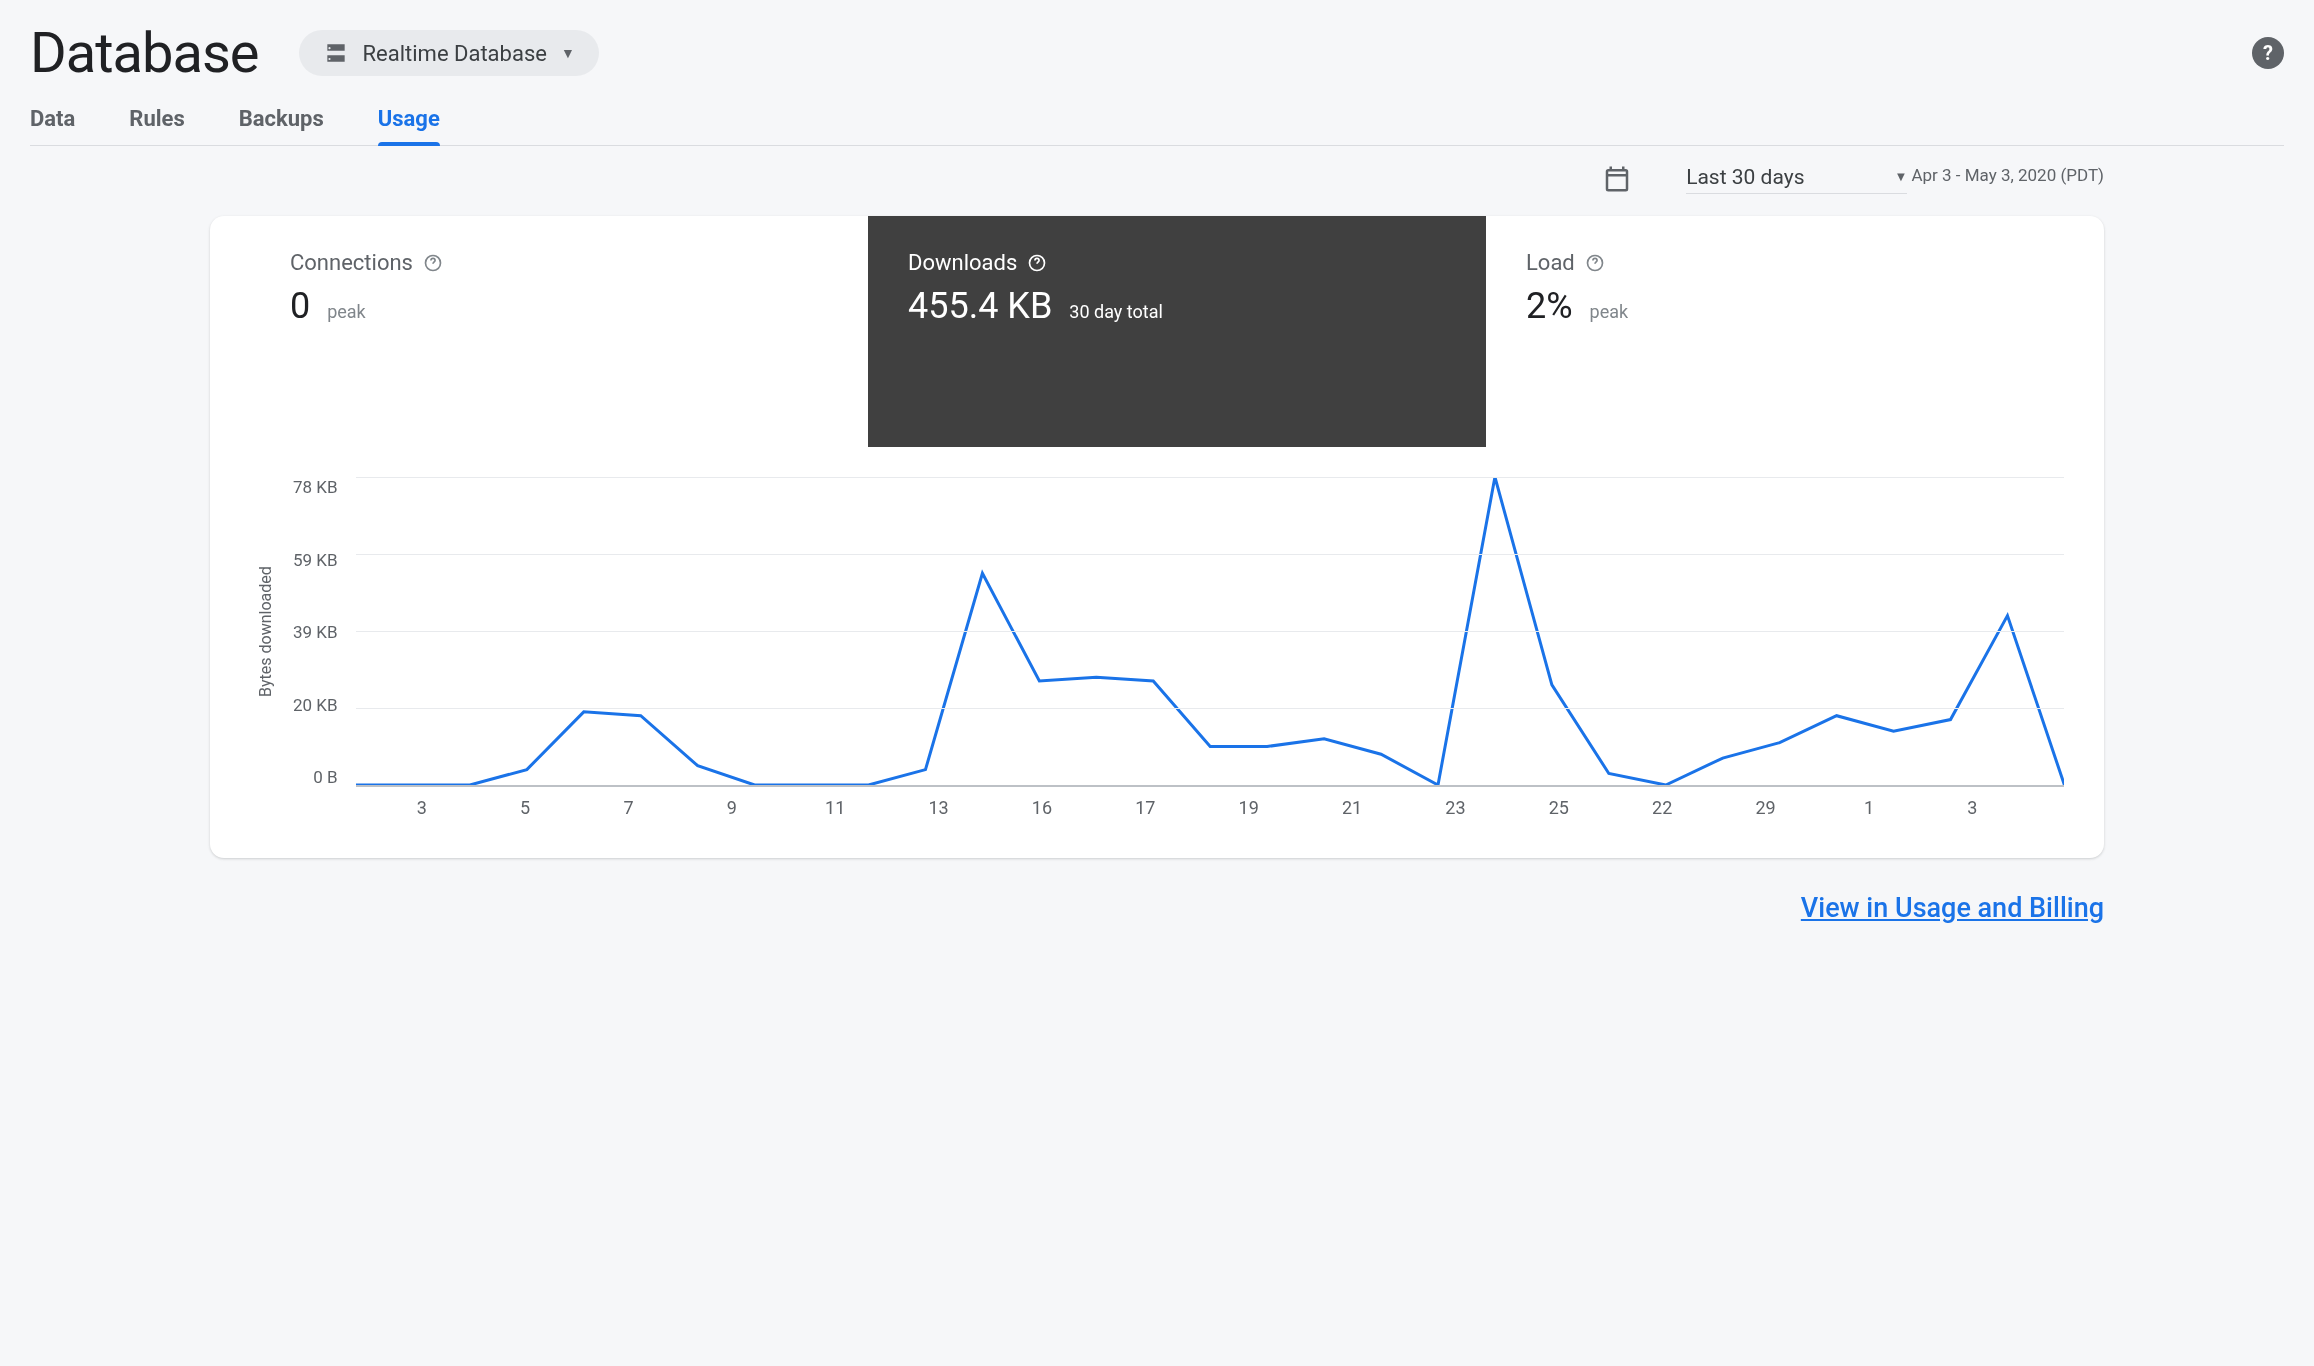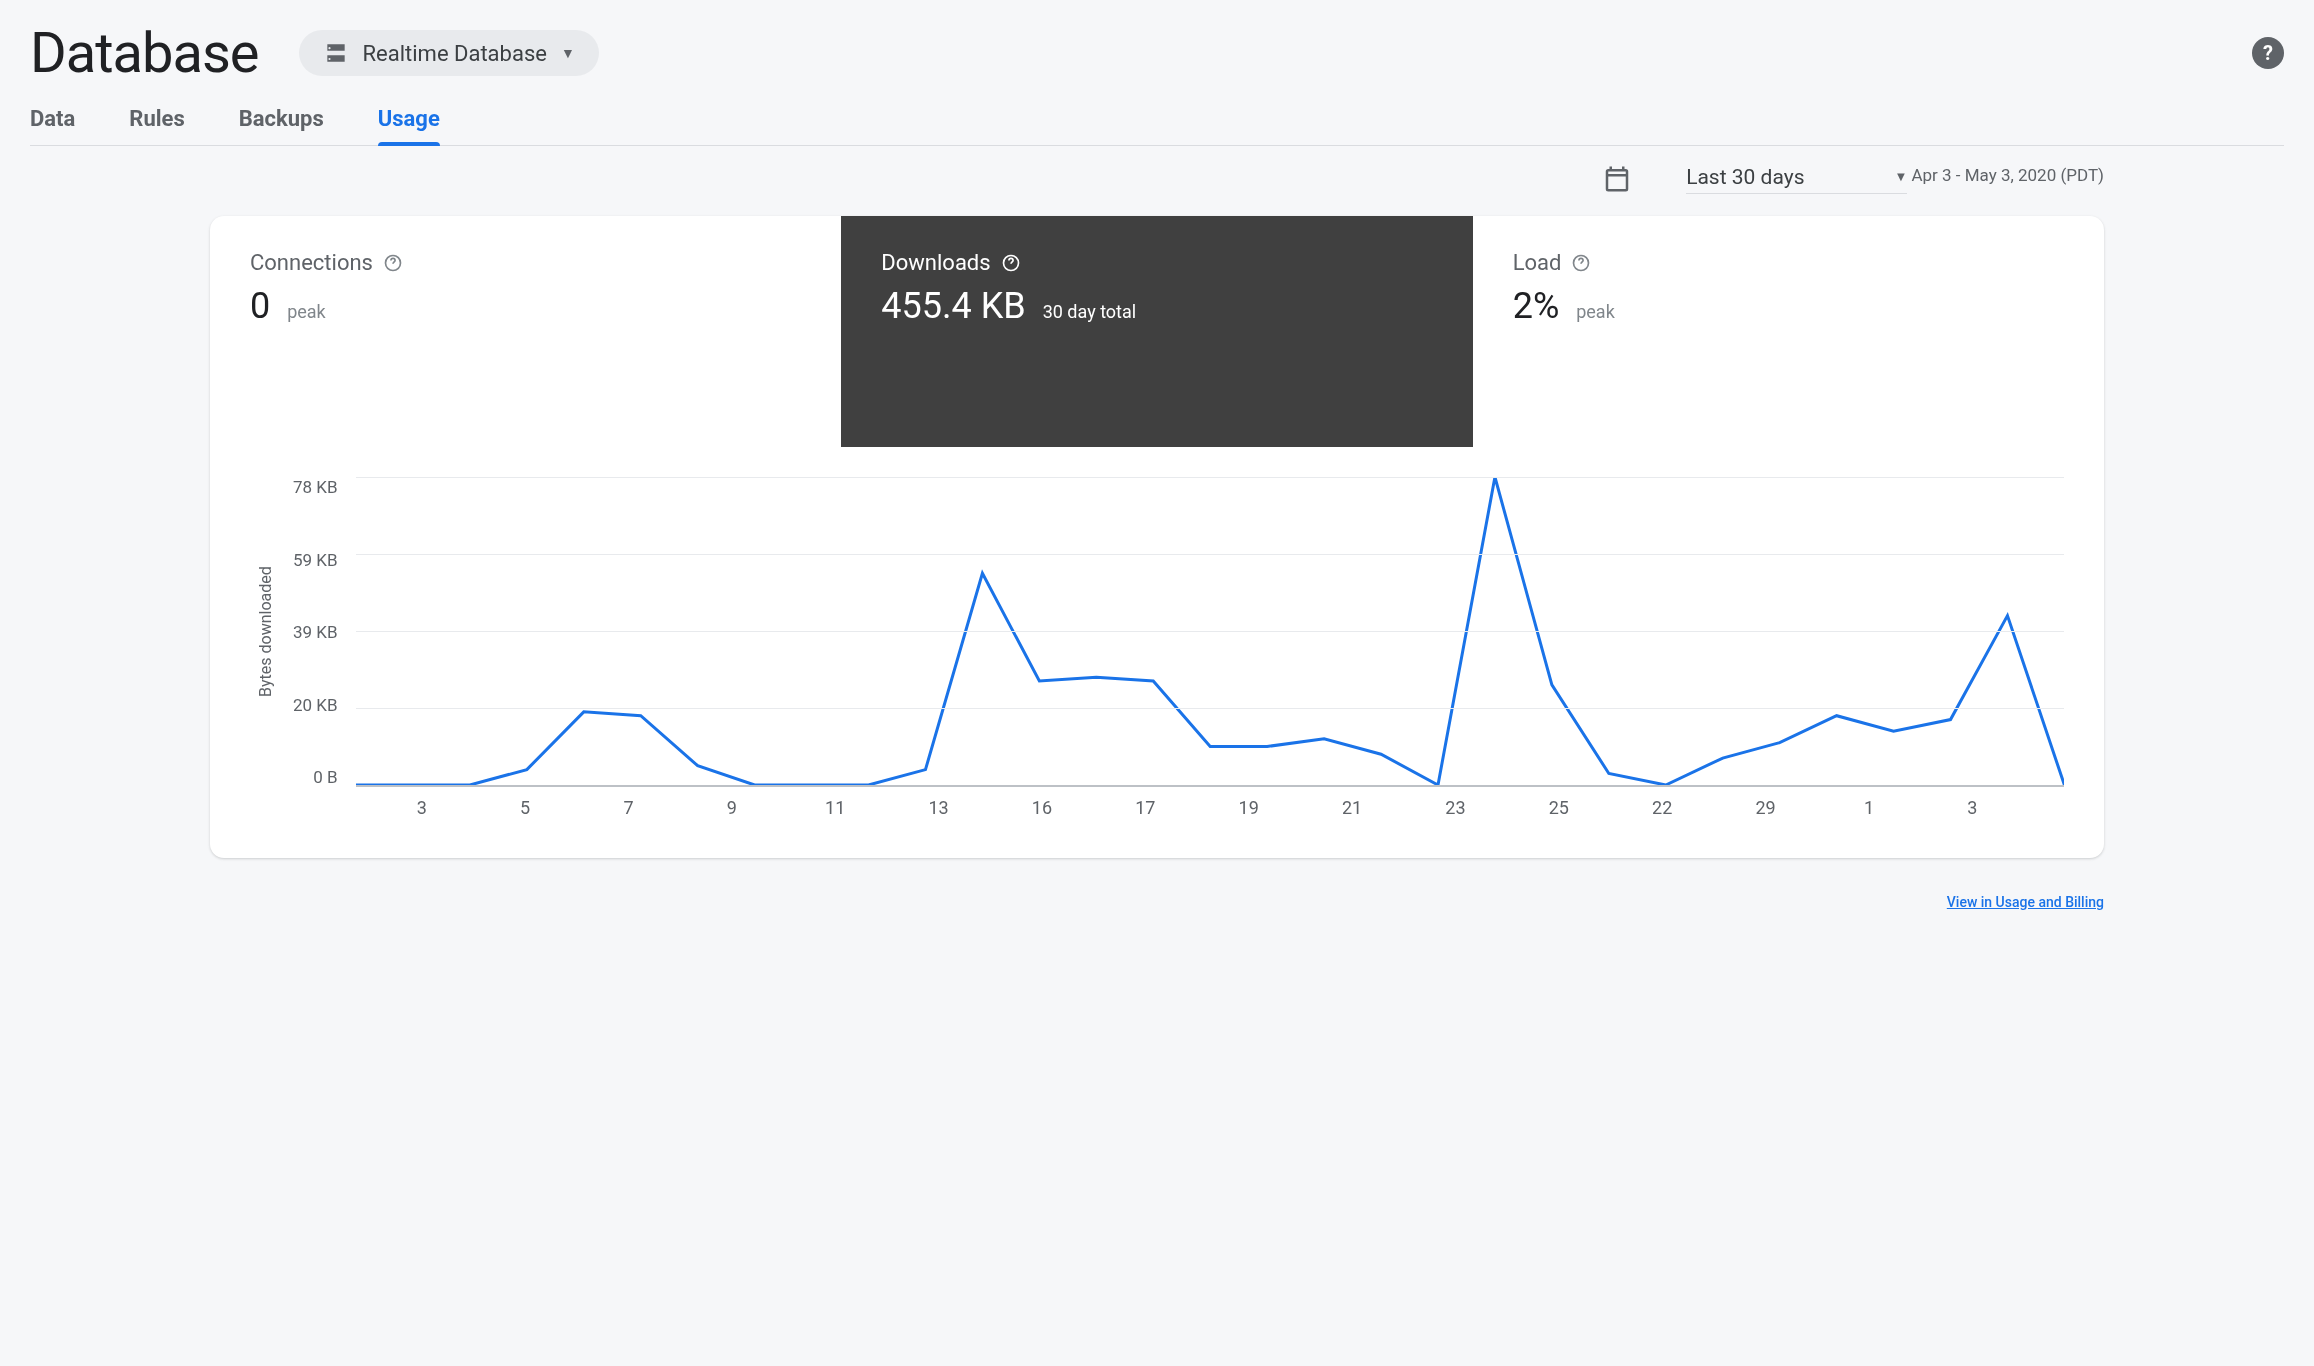--- a/index.html
+++ b/index.html
@@ -83,20 +83,21 @@
 
   .card {
     background: #fff;
     border-radius: 14px;
     box-shadow: 0 1px 3px rgba(60,64,67,.15), 0 1px 2px rgba(60,64,67,.08);
     margin: 10px 180px 0 180px;
     overflow: hidden;
   }
   .metrics {
     display: flex;
+    padding-left: 40px;
   }
   .metric {
     flex: 1;
     padding: 34px 40px 26px 40px;
     cursor: pointer;
   }
   .metric .m-title {
     font-size: 22px;
     color: #5f6368;
     display: flex; align-items: center; gap: 10px;
@@ -164,21 +165,21 @@
     margin-top: 10px;
   }
   .xaxis span { flex: 1; text-align: center; }
 
   .footer-link {
     text-align: right;
     margin: 34px 180px 0 0;
   }
   .footer-link a {
     color: #1a73e8;
-    font-size: 14px;
+    font-size: 27px;
     text-decoration: underline;
     cursor: pointer;
     font-weight: 500;
   }
 </style>
 </head>
 <body>
 
 <div class="header-row">
   <h1 class="page-title">Database</h1>

